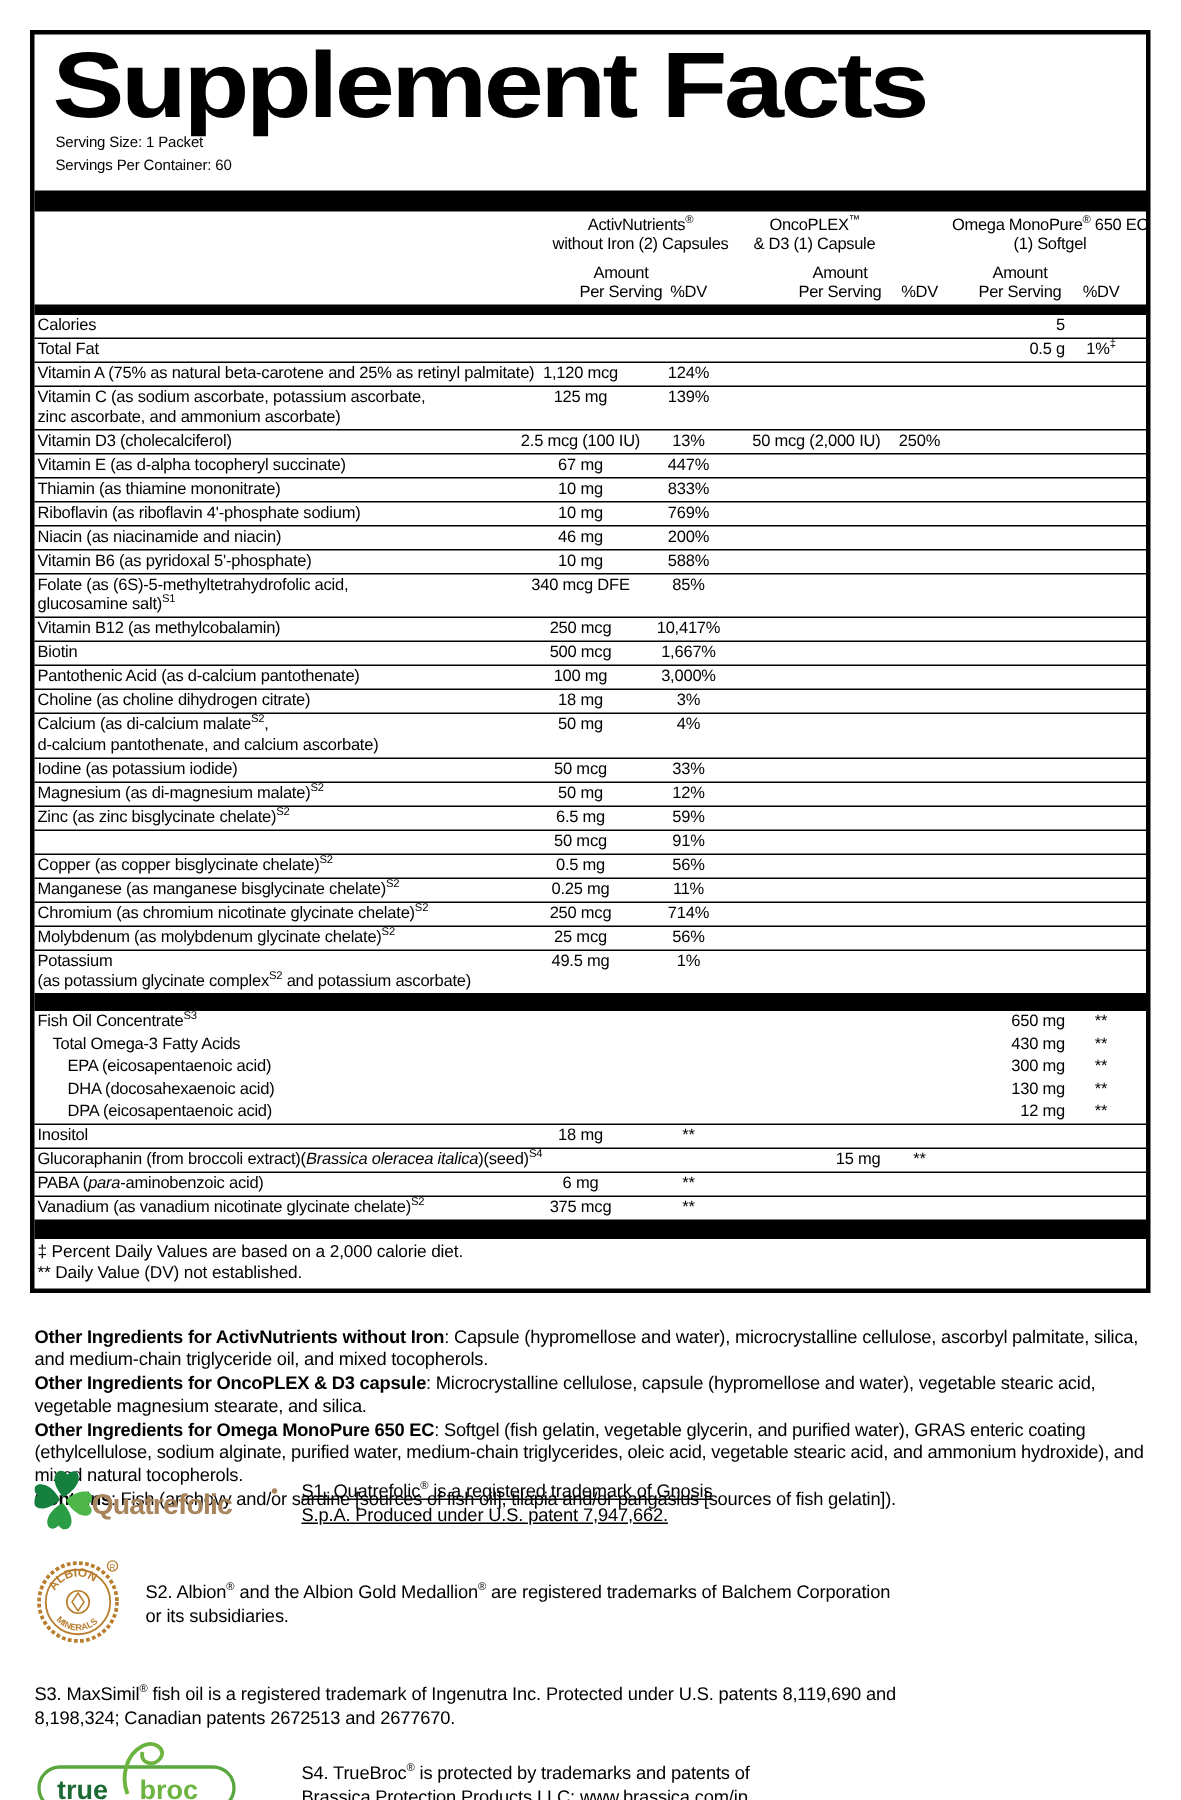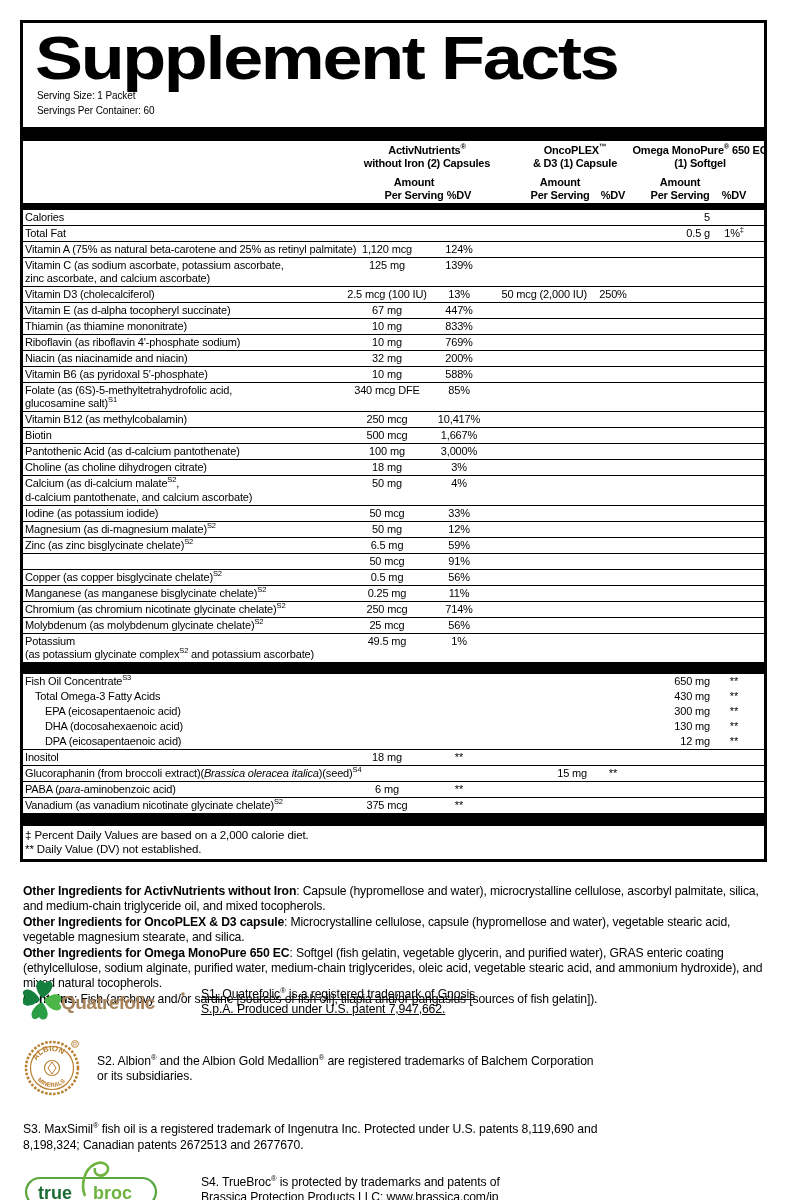--- a/index.html
+++ b/index.html
@@ -8,26 +8,26 @@
   .facts-box{position:absolute;left:20px;top:20px;width:747px;border:3px solid #000;background:#fff;box-sizing:border-box;}
   .title{font-size:62px;font-weight:800;letter-spacing:-2px;line-height:60px;margin:5px 0 0 12px;
     transform:scaleX(1.16);transform-origin:left center;white-space:nowrap;}
   .serving{font-size:10px;line-height:15px;margin-left:14px;letter-spacing:-0.1px;}
   .serving:first-of-type{margin-top:13px;}
   .bar{background:#000;margin:0;}
   .bar-1{height:14px;margin-top:9px;}
   .bar-2{height:7px;}
   .bar-3{height:12px;}
   .bar-4{height:13px;}
-  .hdr{position:relative;height:62px;font-weight:bold;font-size:11px;line-height:12.5px;letter-spacing:-0.2px;padding-left:28px;}
+  .hdr{position:relative;height:62px;font-weight:normal;font-size:11px;line-height:12.5px;letter-spacing:-0.2px;padding-left:28px;}
   .hdr .prod{position:absolute;top:3px;text-align:center;}
   .hdr .amtlab{position:absolute;bottom:2px;text-align:center;}
   .hdr .dvlab{position:absolute;bottom:2px;text-align:center;}
   .prod.c-a{left:314px;width:180px;}
-  .prod.c-o{left:462px;width:180px;}
+  .prod.c-o{left:430px;width:180px;}
   .prod.c-m{left:592px;width:170px;}
   .amtlab.c-a{left:346px;width:90px;}
   .amtlab.c-o{left:492px;width:90px;}
   .amtlab.c-m{left:612px;width:90px;}
   .dv.c-a,.dvlab.c-a{left:406px;width:60px;text-align:center;}
   .dv.c-o,.dvlab.c-o{left:560px;width:60px;text-align:center;}
   .dv.c-m,.dvlab.c-m{left:681px;width:60px;text-align:center;}
   .amt.c-a{left:299px;width:130px;text-align:center;}
   .amt.c-o{left:434px;width:130px;text-align:right;}
   .amt.c-m{left:557px;width:130px;text-align:right;}
@@ -81,21 +81,21 @@
           <div class="nm">Total Fat</div>
           <span class="val amt c-m">0.5 g</span>
           <span class="val dv c-m">1%<sup>‡</sup></span>
         </div>
         <div class="row">
           <div class="nm">Vitamin A (75% as natural beta-carotene and 25% as retinyl palmitate)</div>
           <span class="val amt c-a">1,120 mcg</span>
           <span class="val dv c-a">124%</span>
         </div>
         <div class="row">
-          <div class="nm">Vitamin C (as sodium ascorbate, potassium ascorbate,<span class="ln2">zinc ascorbate, and calcium ascorbate)</span></div>
+          <div class="nm">Vitamin C (as sodium ascorbate, potassium ascorbate,<span class="ln2">zinc ascorbate, and ammonium ascorbate)</span></div>
           <span class="val amt c-a">125 mg</span>
           <span class="val dv c-a">139%</span>
         </div>
         <div class="row">
           <div class="nm">Vitamin D3 (cholecalciferol)</div>
           <span class="val amt c-a">2.5 mcg (100 IU)</span>
           <span class="val dv c-a">13%</span>
           <span class="val amt c-o">50 mcg (2,000 IU)</span>
           <span class="val dv c-o">250%</span>
         </div>
@@ -109,21 +109,21 @@
           <span class="val amt c-a">10 mg</span>
           <span class="val dv c-a">833%</span>
         </div>
         <div class="row">
           <div class="nm">Riboflavin (as riboflavin 4'-phosphate sodium)</div>
           <span class="val amt c-a">10 mg</span>
           <span class="val dv c-a">769%</span>
         </div>
         <div class="row">
           <div class="nm">Niacin (as niacinamide and niacin)</div>
-          <span class="val amt c-a">32 mg</span>
+          <span class="val amt c-a">46 mg</span>
           <span class="val dv c-a">200%</span>
         </div>
         <div class="row">
           <div class="nm">Vitamin B6 (as pyridoxal 5'-phosphate)</div>
           <span class="val amt c-a">10 mg</span>
           <span class="val dv c-a">588%</span>
         </div>
         <div class="row">
           <div class="nm">Folate (as (6S)-5-methyltetrahydrofolic acid,<span class="ln2">glucosamine salt)<sup>S1</sup></span></div>
           <span class="val amt c-a">340 mcg DFE</span>

